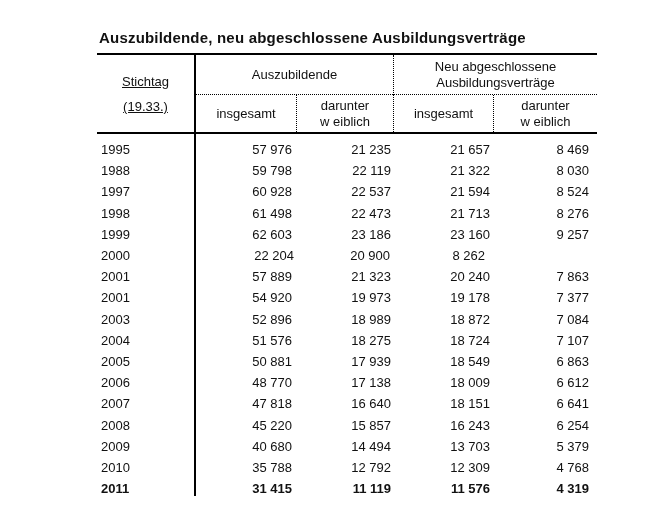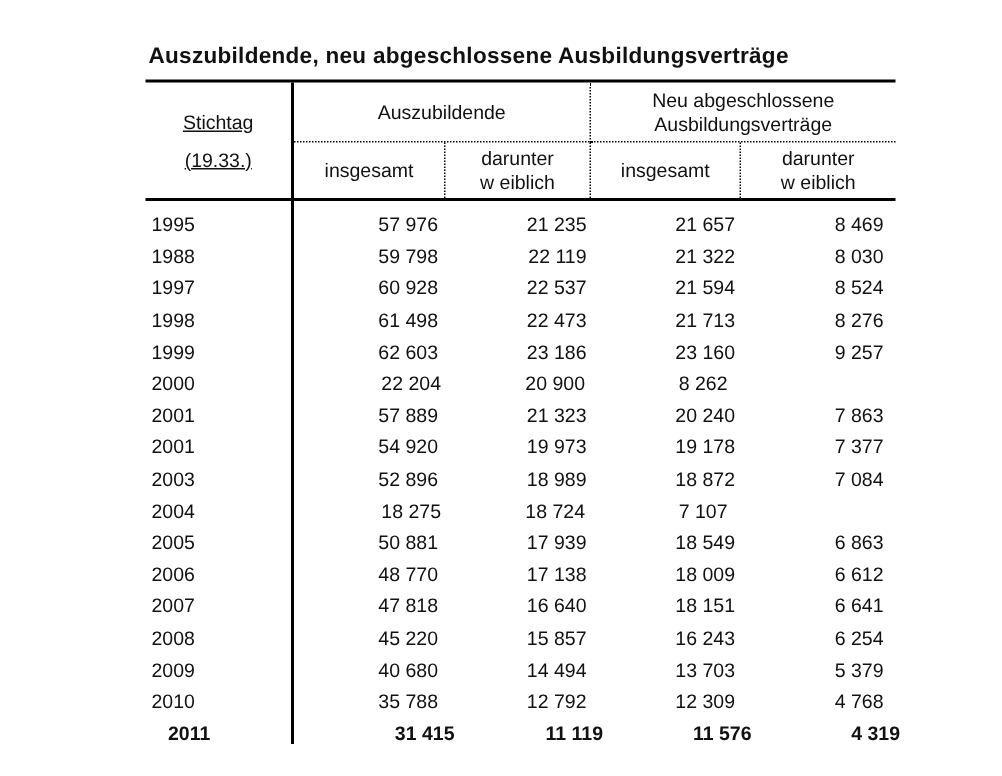--- a/index.html
+++ b/index.html
@@ -83,21 +83,21 @@
     align-items: center;
     font-size: 13px;
     white-space: nowrap;
   }
   .trow .year { padding-left: 4px; text-align: left; }
   .trow .num  { text-align: right; }
   .trow .n1 { padding-right: 4px; }
   .trow .n2 { padding-right: 2px; }
   .trow .n3 { padding-right: 3px; }
   .trow .n4 { padding-right: 8px; }
-  .trow.bold { font-weight: bold; margin-left: 11px; }
+  .trow.bold { font-weight: bold; }
 </style>
 </head>
 <body>
 
 <div class="canvas">
 
   <h1 class="title">Auszubildende, neu abgeschlossene Ausbildungsverträge</h1>
 
   <div class="table">
 
@@ -191,20 +191,21 @@
         </div>
         <div class="trow">
           <div class="year">2003</div>
           <div class="num n1">52 896</div>
           <div class="num n2">18 989</div>
           <div class="num n3">18 872</div>
           <div class="num n4">7 084</div>
         </div>
         <div class="trow">
           <div class="year">2004</div>
+          <div class="num n1">51 576</div>
           <div class="num n2">18 275</div>
           <div class="num n3">18 724</div>
           <div class="num n4">7 107</div>
         </div>
         <div class="trow">
           <div class="year">2005</div>
           <div class="num n1">50 881</div>
           <div class="num n2">17 939</div>
           <div class="num n3">18 549</div>
           <div class="num n4">6 863</div>

